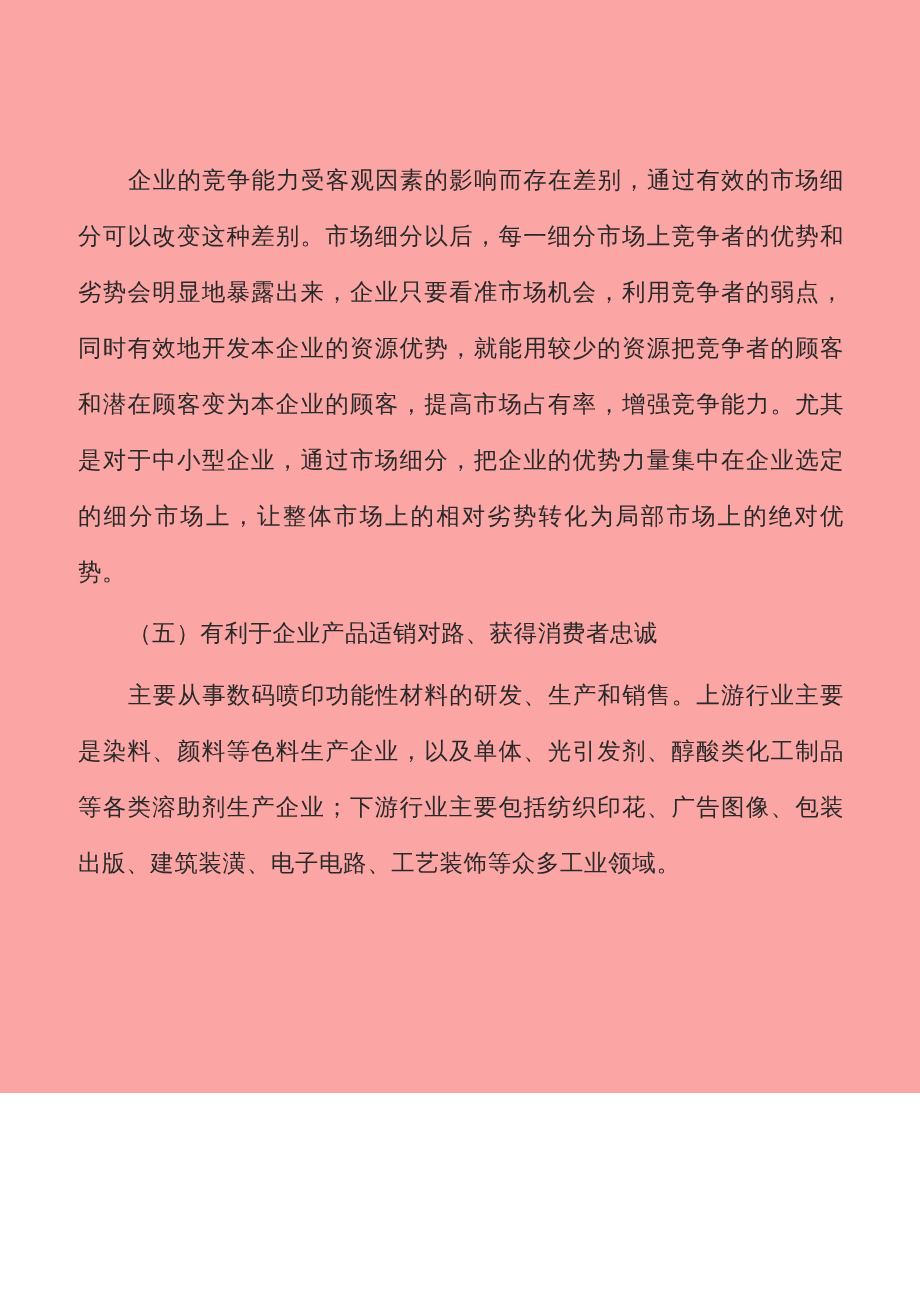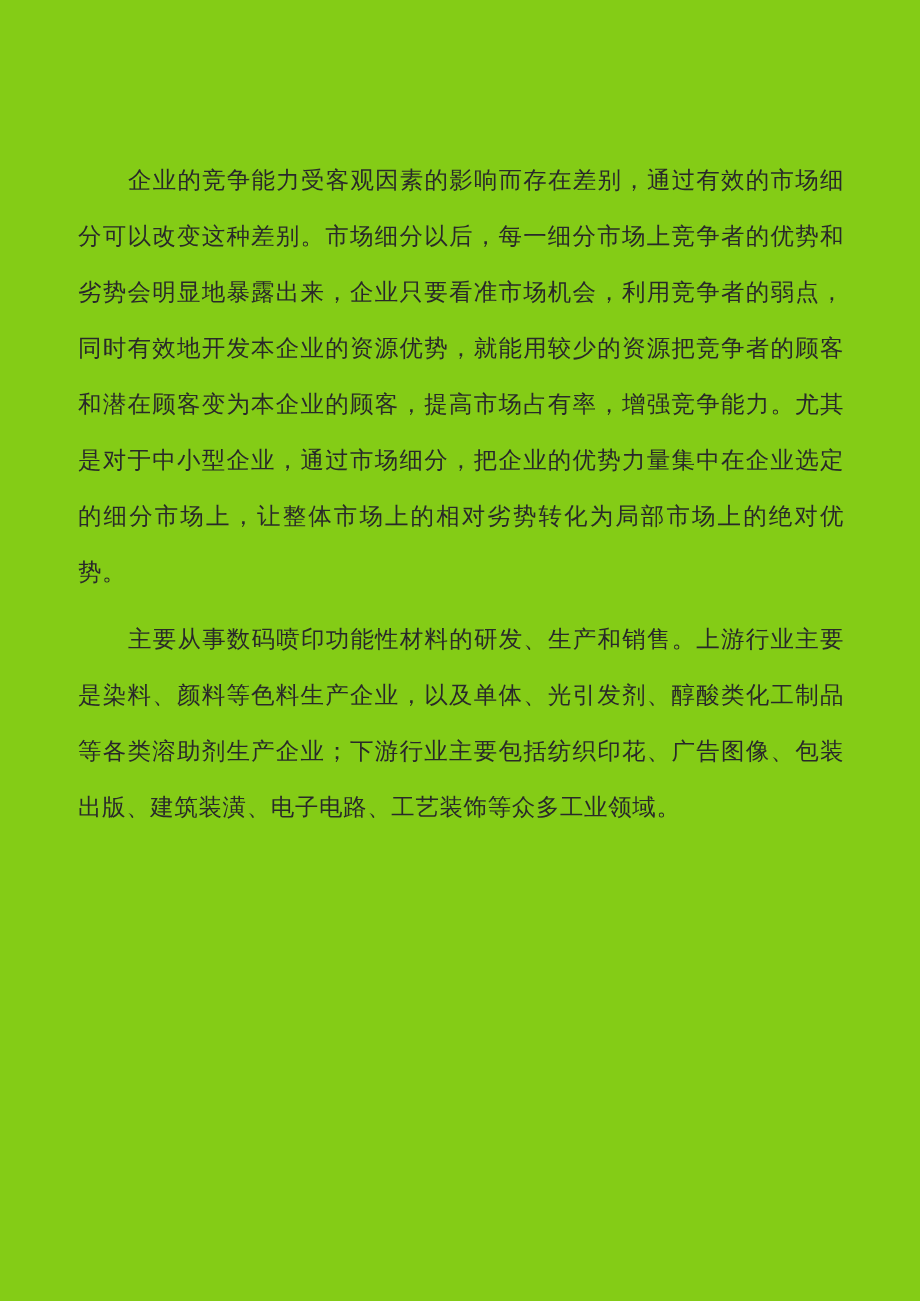--- a/index.html
+++ b/index.html
@@ -7,22 +7,22 @@
     margin: 0;
     padding: 0;
     background: #ffffff;
   }
   body {
     font-family: "DejaVu Sans", sans-serif;
   }
   .page {
     position: relative;
     width: 920px;
-    height: 1301px;
-    background: #84cc16;
+    height: 1093px;
+    background: #fca5a5;
     overflow: hidden;
     box-sizing: border-box;
   }
   .content {
     position: absolute;
     left: 78px;
     top: 152px;
     width: 766px;
   }
   
@@ -60,20 +60,21 @@
 </head>
 <body>
 
 <div class="page">
   <div class="content">
 
     <p class="para indent2">企业的竞争能力受客观因素的影响而存在差别，通过有效的市场细分可以改变这种差别。市场细分以后，每一细分市场上竞争者的优势和劣势会明显地暴露出来，企业只要看准市场机会，利用竞争者的弱点，同时有效地开发本企业的资源优势，就能用较少的资源把竞争者的顾客和潜在顾客变为本企业的顾客，提高市场占有率，增强竞争能力。尤其是对于中小型企业，通过市场细分，把企业的优势力量集中在企业选定的细分市场上，让整体市场上的相对劣势转化为局部市场上的绝对优势。</p>
 
     <div class="gap-md"></div>
 
+    <p class="para heading-line">（五）有利于企业产品适销对路、获得消费者忠诚</p>
 
     <div class="gap-sm"></div>
 
 
     <div class="gap-sm"></div>
 
     <p class="para indent2">主要从事数码喷印功能性材料的研发、生产和销售。上游行业主要是染料、颜料等色料生产企业，以及单体、光引发剂、醇酸类化工制品等各类溶助剂生产企业；下游行业主要包括纺织印花、广告图像、包装出版、建筑装潢、电子电路、工艺装饰等众多工业领域。</p>
 
   </div>
 </div>

